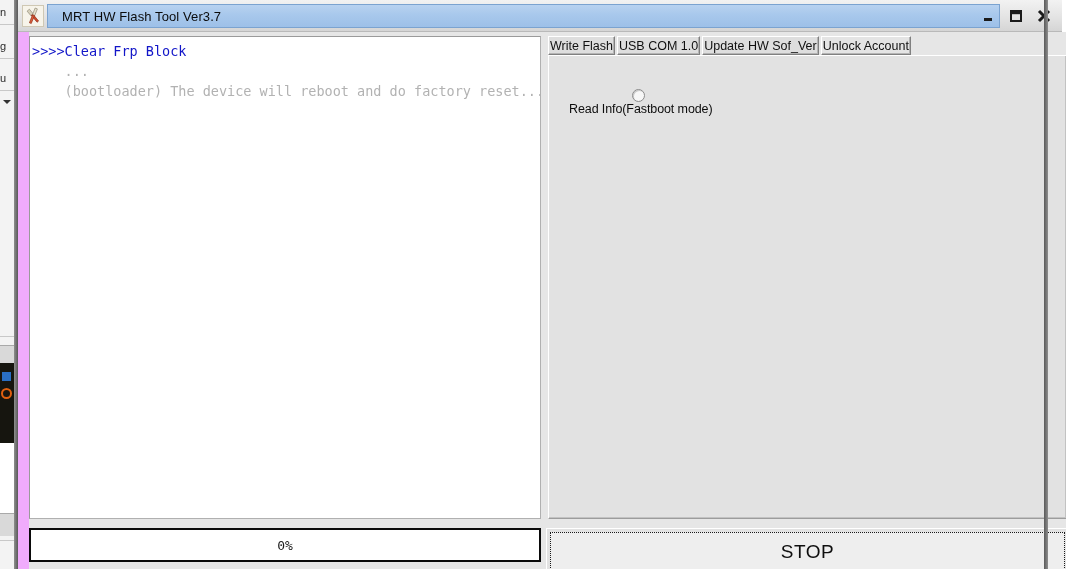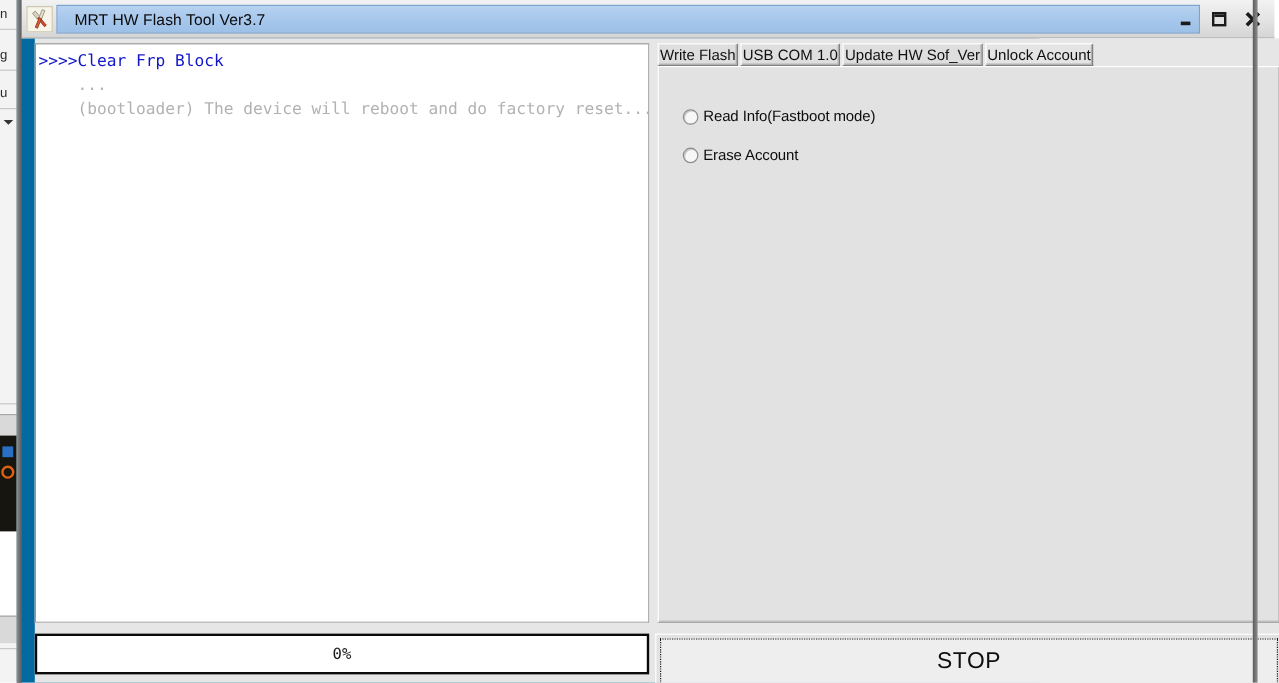--- a/index.html
+++ b/index.html
@@ -76,21 +76,21 @@
     border-right: 4px solid transparent;
     border-top: 4px solid #333;
   }
 
   
   #app-window {
     position: absolute;
     left: 14px; top: 0;
     width: 852px;
     height: 569px;
-    background: #0369a1;
+    background: #f0abfc;
     border-left: 4px solid #6f6f6f;
     border-right: 4px solid #6f6f6f;
     box-sizing: border-box;
   }
   #app-window::before{
     content:"";
     position:absolute;
     left:-4px; top:0; width:4px; height:569px;
     background: linear-gradient(to right,#8e8e8e,#5a5a5a);
   }
@@ -253,20 +253,21 @@
   .radio-group {
     position: absolute;
     left: 20px; top: 33px;
   }
   .radio-row {
     display: flex;
     align-items: center;
     height: 16px;
     margin-bottom: 16px;
     cursor: default;
+    flex-direction: column;
   }
   .radio-dot {
     width: 13px; height: 13px;
     border-radius: 50%;
     background: #f7f7f7;
     border: 1px solid #8b8b8b;
     box-shadow: inset 1px 1px 0 #c9c9c9;
     box-sizing: border-box;
     position: relative;
     flex: none;
@@ -406,24 +407,20 @@
 
         <div class="tabpage">
           <div class="radio-group">
 
             <div class="radio-row">
               <span class="radio-dot"></span>
               <span class="radio-label">Read Info(Fastboot mode)</span>
             </div>
 
 
-            <div class="radio-row">
-              <span class="radio-dot"></span>
-              <span class="radio-label">Erase Account</span>
-            </div>
 
           </div>
         </div>
       </div>
 
       <div class="stop-wrap">
         <div class="stop-btn">STOP</div>
       </div>
 
     </div>

